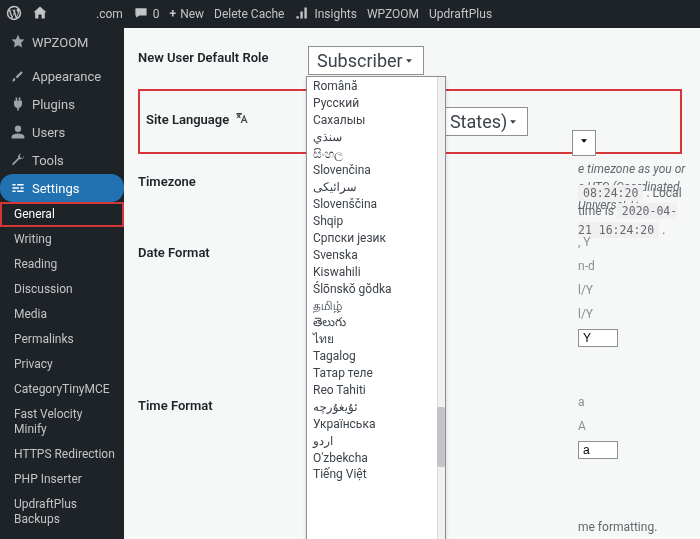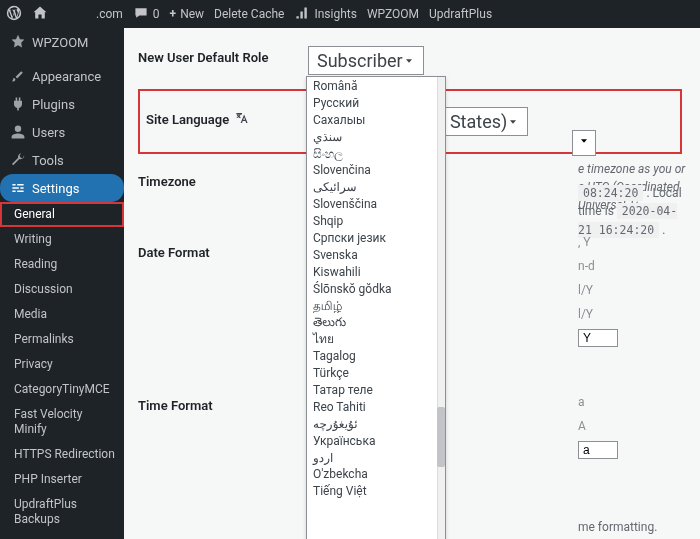--- a/index.html
+++ b/index.html
@@ -423,21 +423,20 @@
       <div class="opt">Slovenščina</div>
       <div class="opt">Shqip</div>
       <div class="opt">Српски језик</div>
       <div class="opt">Svenska</div>
       <div class="opt">Kiswahili</div>
       <div class="opt">Ślōnskŏ gŏdka</div>
       <div class="opt">தமிழ்</div>
       <div class="opt">తెలుగు</div>
       <div class="opt">ไทย</div>
       <div class="opt">Tagalog</div>
-      <div class="opt">Türkçe</div>
       <div class="opt">Татар теле</div>
       <div class="opt">Reo Tahiti</div>
       <div class="opt">ئۇيغۇرچە</div>
       <div class="opt">Українська</div>
       <div class="opt">اردو</div>
       <div class="opt">O'zbekcha</div>
       <div class="opt">Tiếng Việt</div>
     </div>
   <div class="scrollbar">
     <div class="thumb" style="top:330px;height:60px;"></div>

